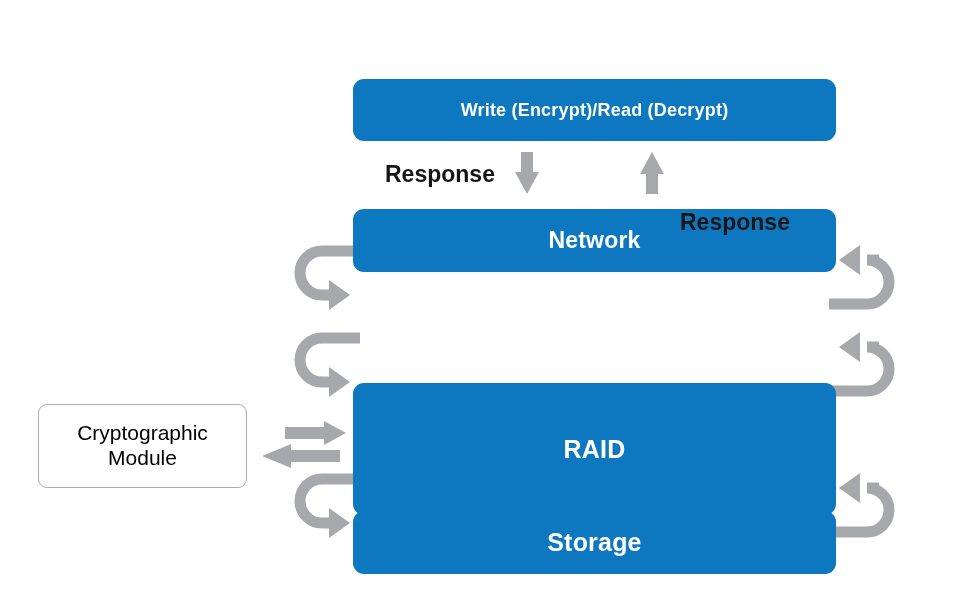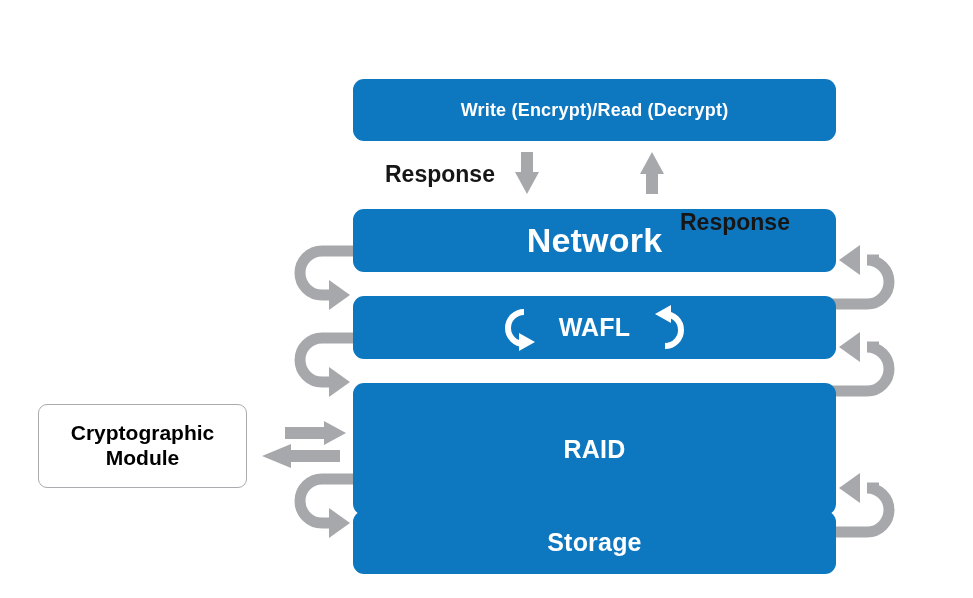--- a/index.html
+++ b/index.html
@@ -32,21 +32,21 @@
   .layer-label {
     color: #ffffff;
     font-weight: bold;
     white-space: nowrap;
   }
 
   #box-top    { left: 353px; top: 79px;  width: 483px; height: 62px; }
   #box-top .layer-label { font-size: 18px; }
 
   #box-network { left: 353px; top: 209px; width: 483px; height: 63px; }
-  #box-network .layer-label { font-size: 34px; }
+  #box-network .layer-label { font-size: 23px; }
 
   #box-wafl    { left: 353px; top: 296px; width: 483px; height: 63px; }
   #box-wafl .layer-label { font-size: 25px; }
 
   #box-raid    { left: 353px; top: 383px; width: 483px; height: 132px; }
   #box-raid .layer-label { font-size: 25px; }
 
   #box-storage { left: 353px; top: 511px; width: 483px; height: 63px; }
   #box-storage .layer-label { font-size: 25px; }
 
@@ -69,21 +69,21 @@
     background: #ffffff;
     border: 1.6px solid #a9abae;
     border-radius: 9px;
     display: flex;
     align-items: center;
     justify-content: center;
     box-sizing: border-box;
   }
   #crypto-label {
     color: #000000;
-    font-weight: bold;
+    font-weight: normal;
     font-size: 21px;
     line-height: 1.18;
     text-align: center;
     white-space: pre-line;
   }
 
   
   .flow-label {
     position: absolute;
     color: #161616;
@@ -163,36 +163,20 @@
   </svg>
 
   <div class="layer-box" id="box-top">
     <span class="layer-label">Write (Encrypt)/Read (Decrypt)</span>
   </div>
 
   <div class="layer-box" id="box-network">
     <span class="layer-label">Network</span>
   </div>
 
-  <div class="layer-box" id="box-wafl">
-    <div class="wafl-row">
-
-      <svg class="wafl-icon" width="40" height="46" viewBox="0 0 40 46" xmlns="http://www.w3.org/2000/svg">
-        <path d="M 27 7 A 16 16 0 1 0 27 39" fill="none" stroke="#ffffff" stroke-width="6" stroke-linecap="butt"></path>
-        <polygon points="22,28 22,46 38,37" fill="#ffffff"></polygon>
-      </svg>
-
-      <span class="layer-label">WAFL</span>
-
-      <svg class="wafl-icon" width="40" height="46" viewBox="0 0 40 46" xmlns="http://www.w3.org/2000/svg">
-        <path d="M 13 9 A 16 16 0 1 1 13 41" fill="none" stroke="#ffffff" stroke-width="6" stroke-linecap="butt"></path>
-        <polygon points="19,0 19,18 3,9" fill="#ffffff"></polygon>
-      </svg>
-    </div>
-  </div>
 
   <div class="layer-box" id="box-raid">
     <span class="layer-label">RAID</span>
   </div>
 
   <div class="layer-box" id="box-storage">
     <span class="layer-label">Storage</span>
   </div>
 
   <div id="crypto-box">

